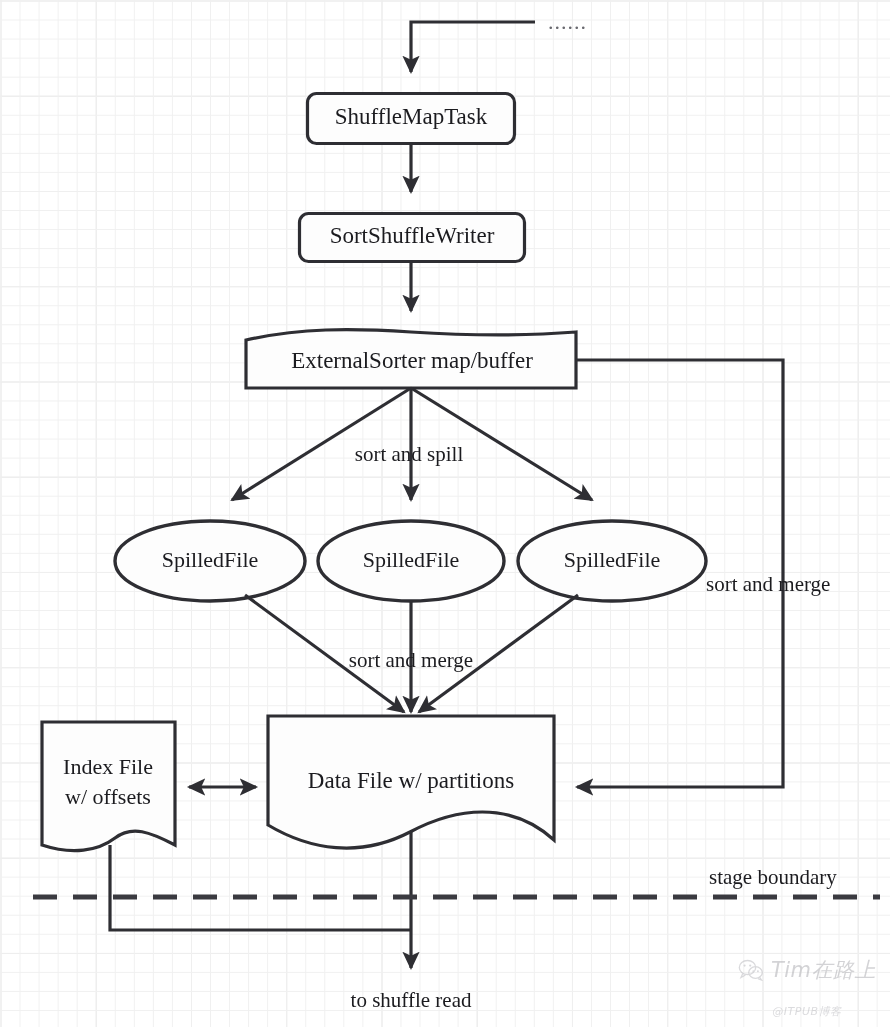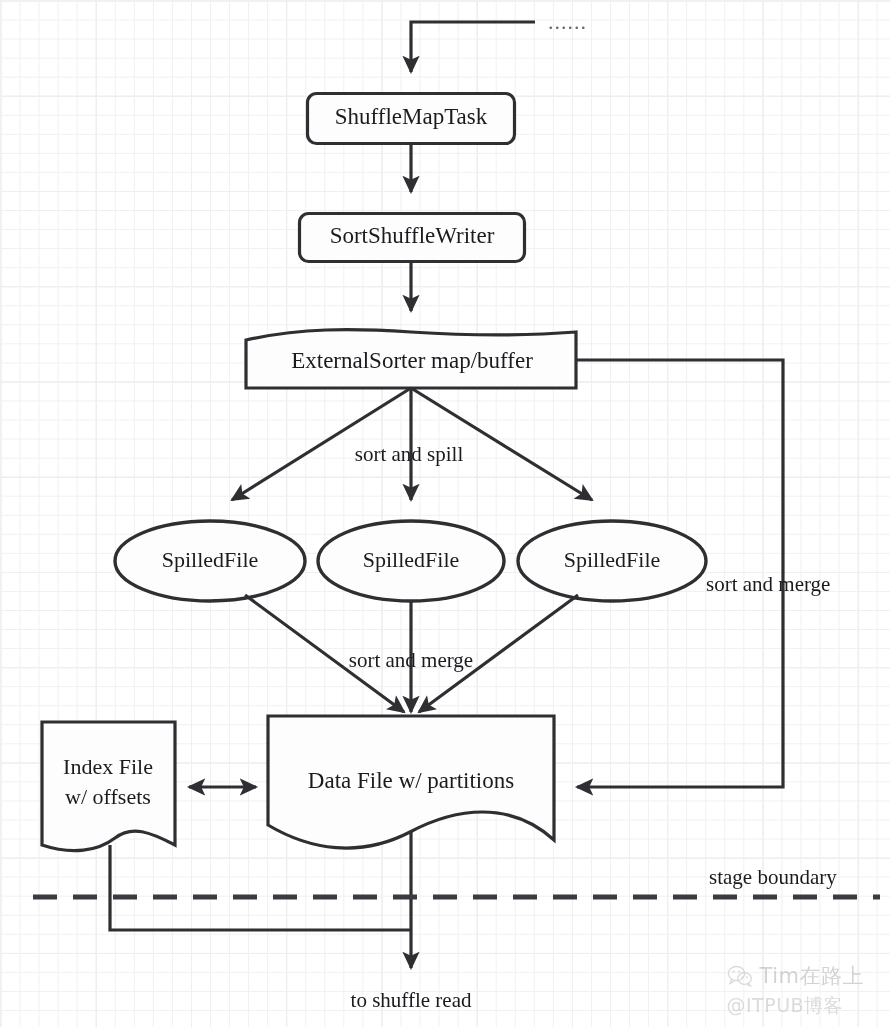--- a/index.html
+++ b/index.html
@@ -98,43 +98,44 @@
   .dots-label {
     font-family: "Liberation Serif", "DejaVu Serif", serif;
     font-size: 22px;
     fill: #6a6a70;
     letter-spacing: 1px;
     text-anchor: start;
     dominant-baseline: middle;
   }
   .watermark {
     position: absolute;
-    right: 26px;
+    right: 14px;
     bottom: 8px;
-    text-align: left;
+    text-align: center;
     opacity: 0.62;
     user-select: none;
+    font-style: italic;
   }
   .wm-row {
     display: flex;
     align-items: center;
     justify-content: flex-end;
     gap: 7px;
   }
   .wm-text {
     font-family: "DejaVu Sans", sans-serif;
     font-size: 21px;
     color: #b9b9bd;
     letter-spacing: 0.5px;
   }
   .wm-sub {
     font-family: "DejaVu Sans", sans-serif;
-    font-size: 19px;
+    font-size: 11px;
     color: #c6c6ca;
-    margin-top: 3px;
+    margin-top: 20px;
     letter-spacing: 0.5px;
   }
   .wm-icon { display: block; }
 </style>
 </head>
 <body>
 
 <div id="canvas">
 
   <svg id="diagram" viewBox="0 0 890 1027">

